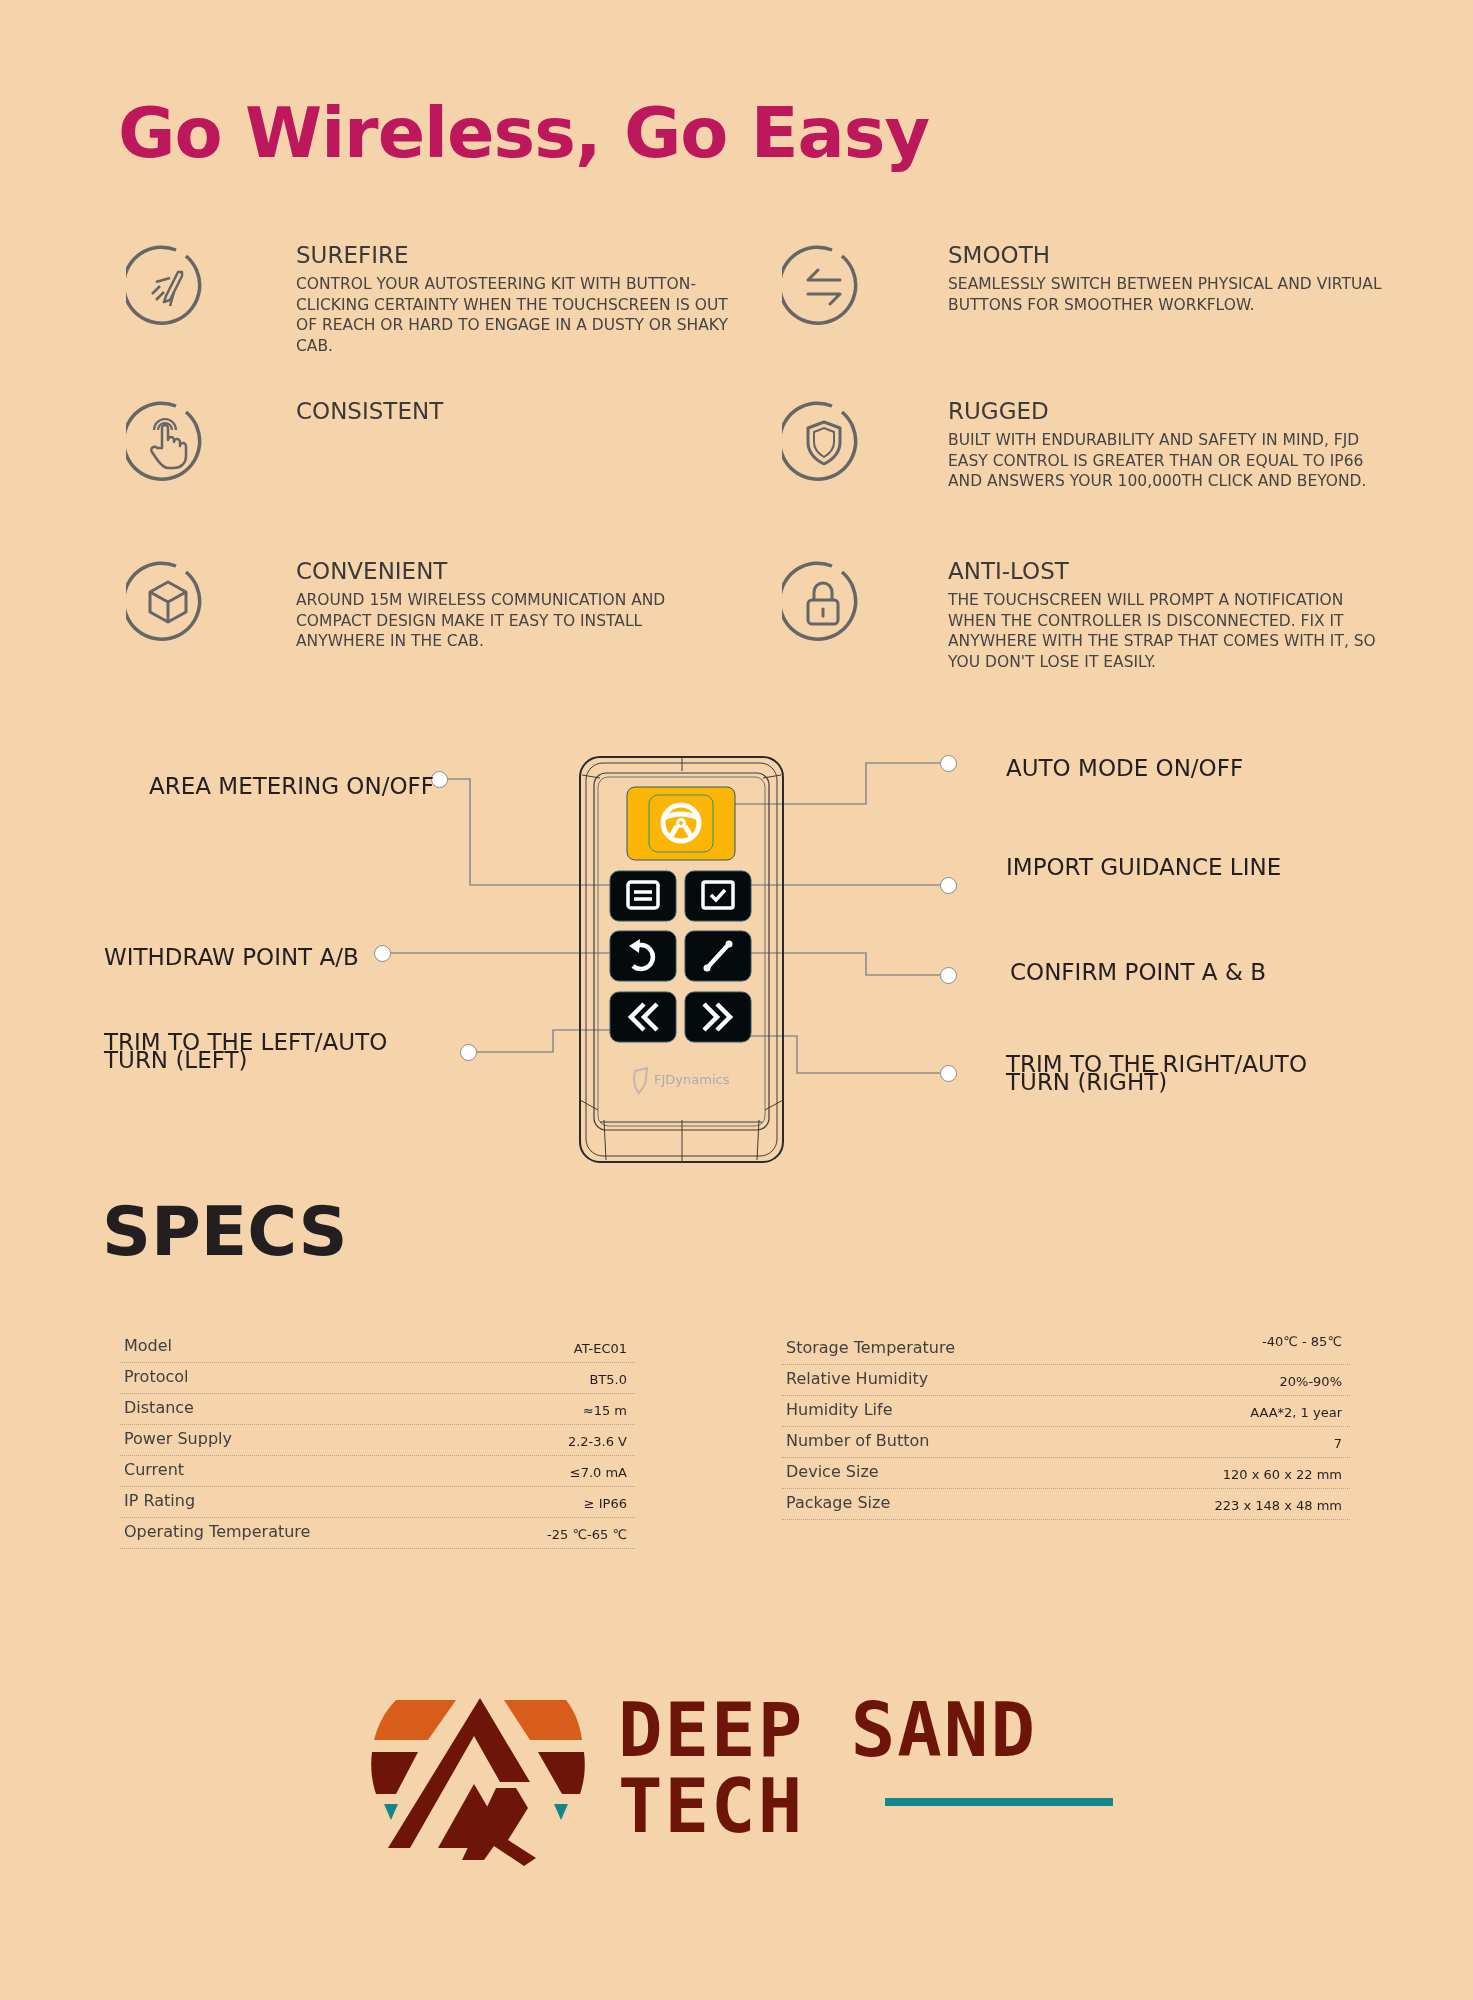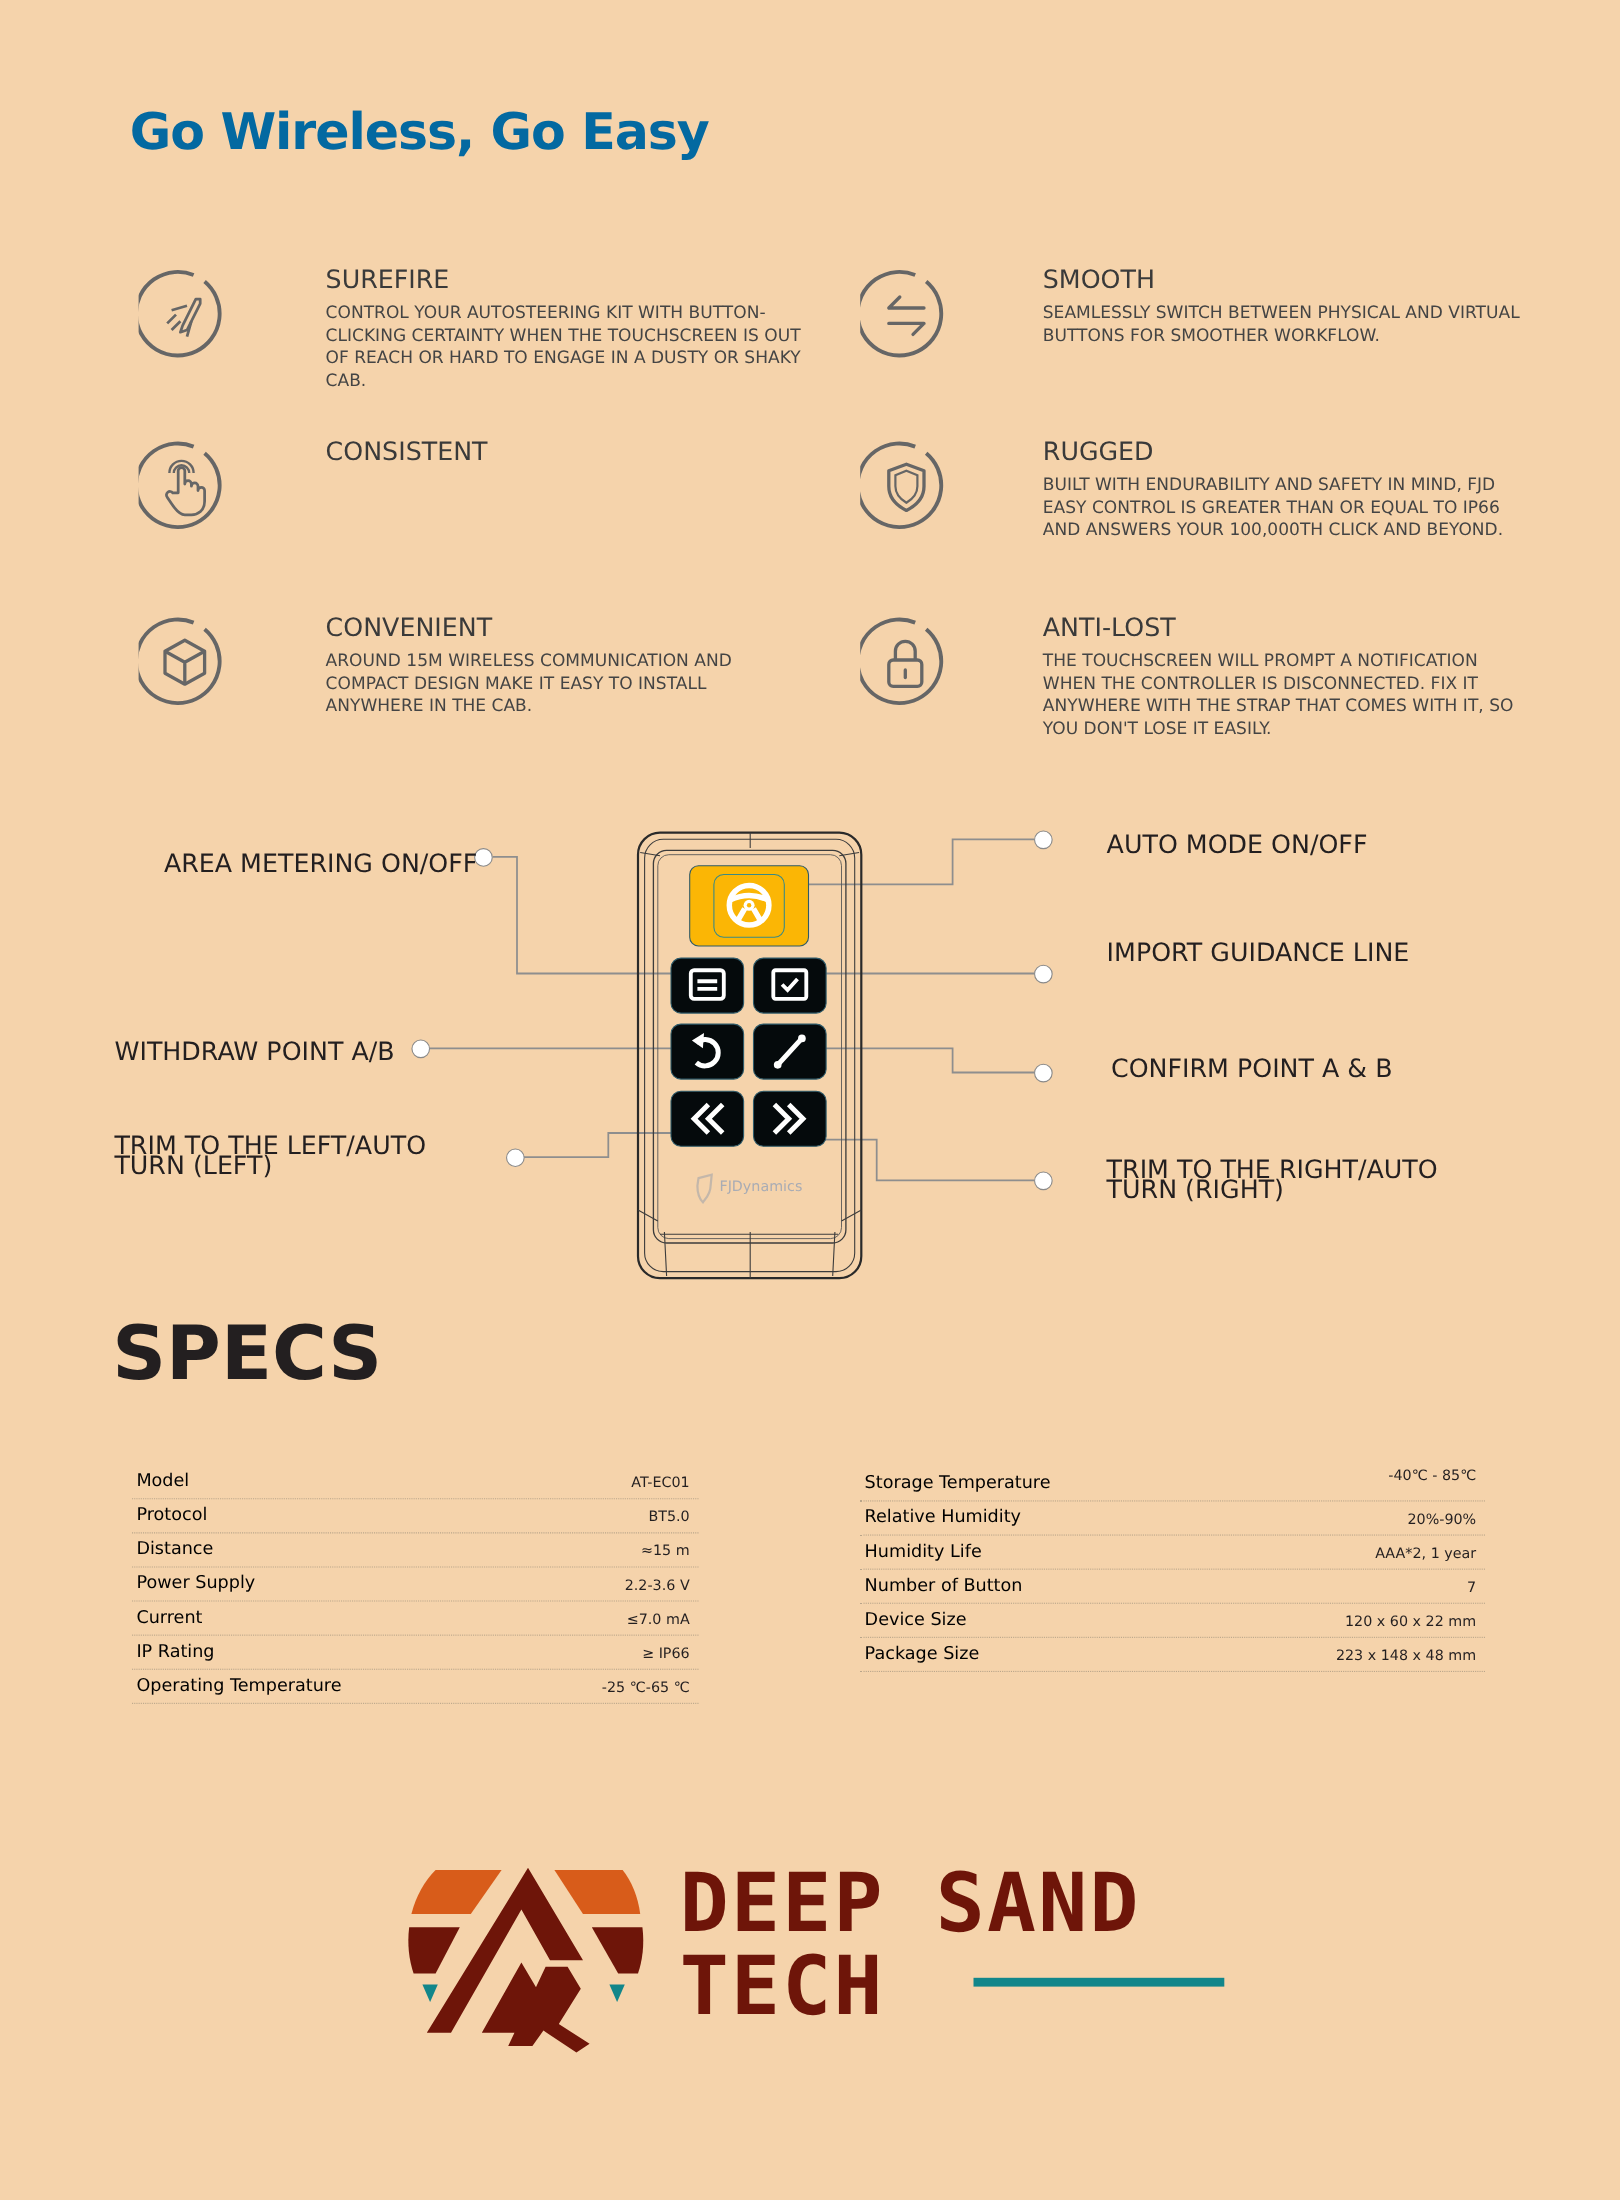--- a/index.html
+++ b/index.html
@@ -8,22 +8,22 @@
     background: #f5d3ab;
     font-family: "Liberation Sans", sans-serif;
     color: #231f20;
     position: relative;
     overflow: hidden;
   }
   .abs { position: absolute; }
   .title {
     left: 118px; top: 92px;
     font-family: "DejaVu Sans", sans-serif;
-    font-weight: bold; font-size: 46px; letter-spacing: -1px;
-    color: #0369a1;
+    font-weight: bold; font-size: 70px; letter-spacing: -1px;
+    color: #be185d;
   }
   .feature { width: 620px; height: 130px; }
   .feature .icon {
     position: absolute; left: 6px; top: 8px; width: 84px; height: 84px;
   }
   .feature .f-title {
     position: absolute; left: 176px; top: 6px;
     font-family: "DejaVu Sans", sans-serif; font-size: 23px; color: #3a3a3a;
   }
   .feature .f-desc {
@@ -44,21 +44,21 @@
     font-family: "DejaVu Sans", sans-serif; font-weight: bold;
     font-size: 68px; color: #231f20;
   }
   .spec-table { width: 515px; }
   .spec-row {
     position: relative; height: 31px;
     border-bottom: 1.5px dotted #b9a58a;
   }
   .spec-row .k {
     position: absolute; left: 4px; top: 4px;
-    font-family: "DejaVu Sans", sans-serif; font-size: 16px; color: #000000;
+    font-family: "DejaVu Sans", sans-serif; font-size: 16px; color: #404040;
   }
   .spec-row .v {
     position: absolute; right: 8px; top: 9px;
     font-family: "DejaVu Sans", sans-serif; font-size: 13px; color: #231f20; text-align: center;
   }
   .logo-text {
     font-family: "DejaVu Sans Mono", monospace; font-weight: bold;
     color: #6e1509; font-size: 74px; letter-spacing: 2px; line-height: 72px;
   }
 </style>

